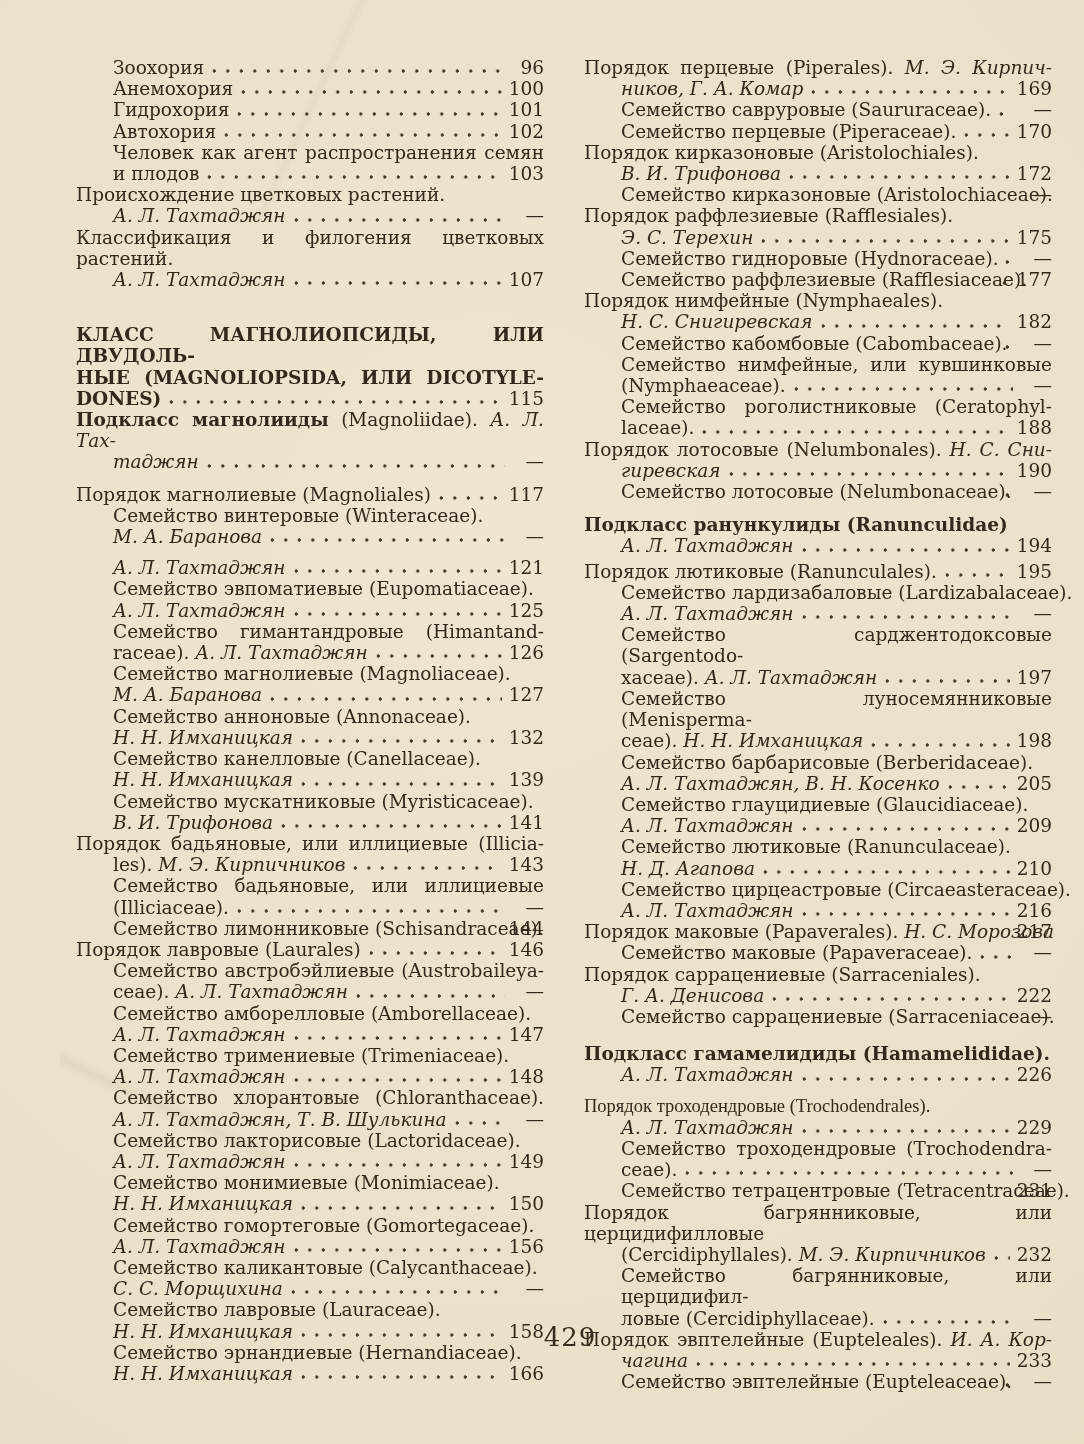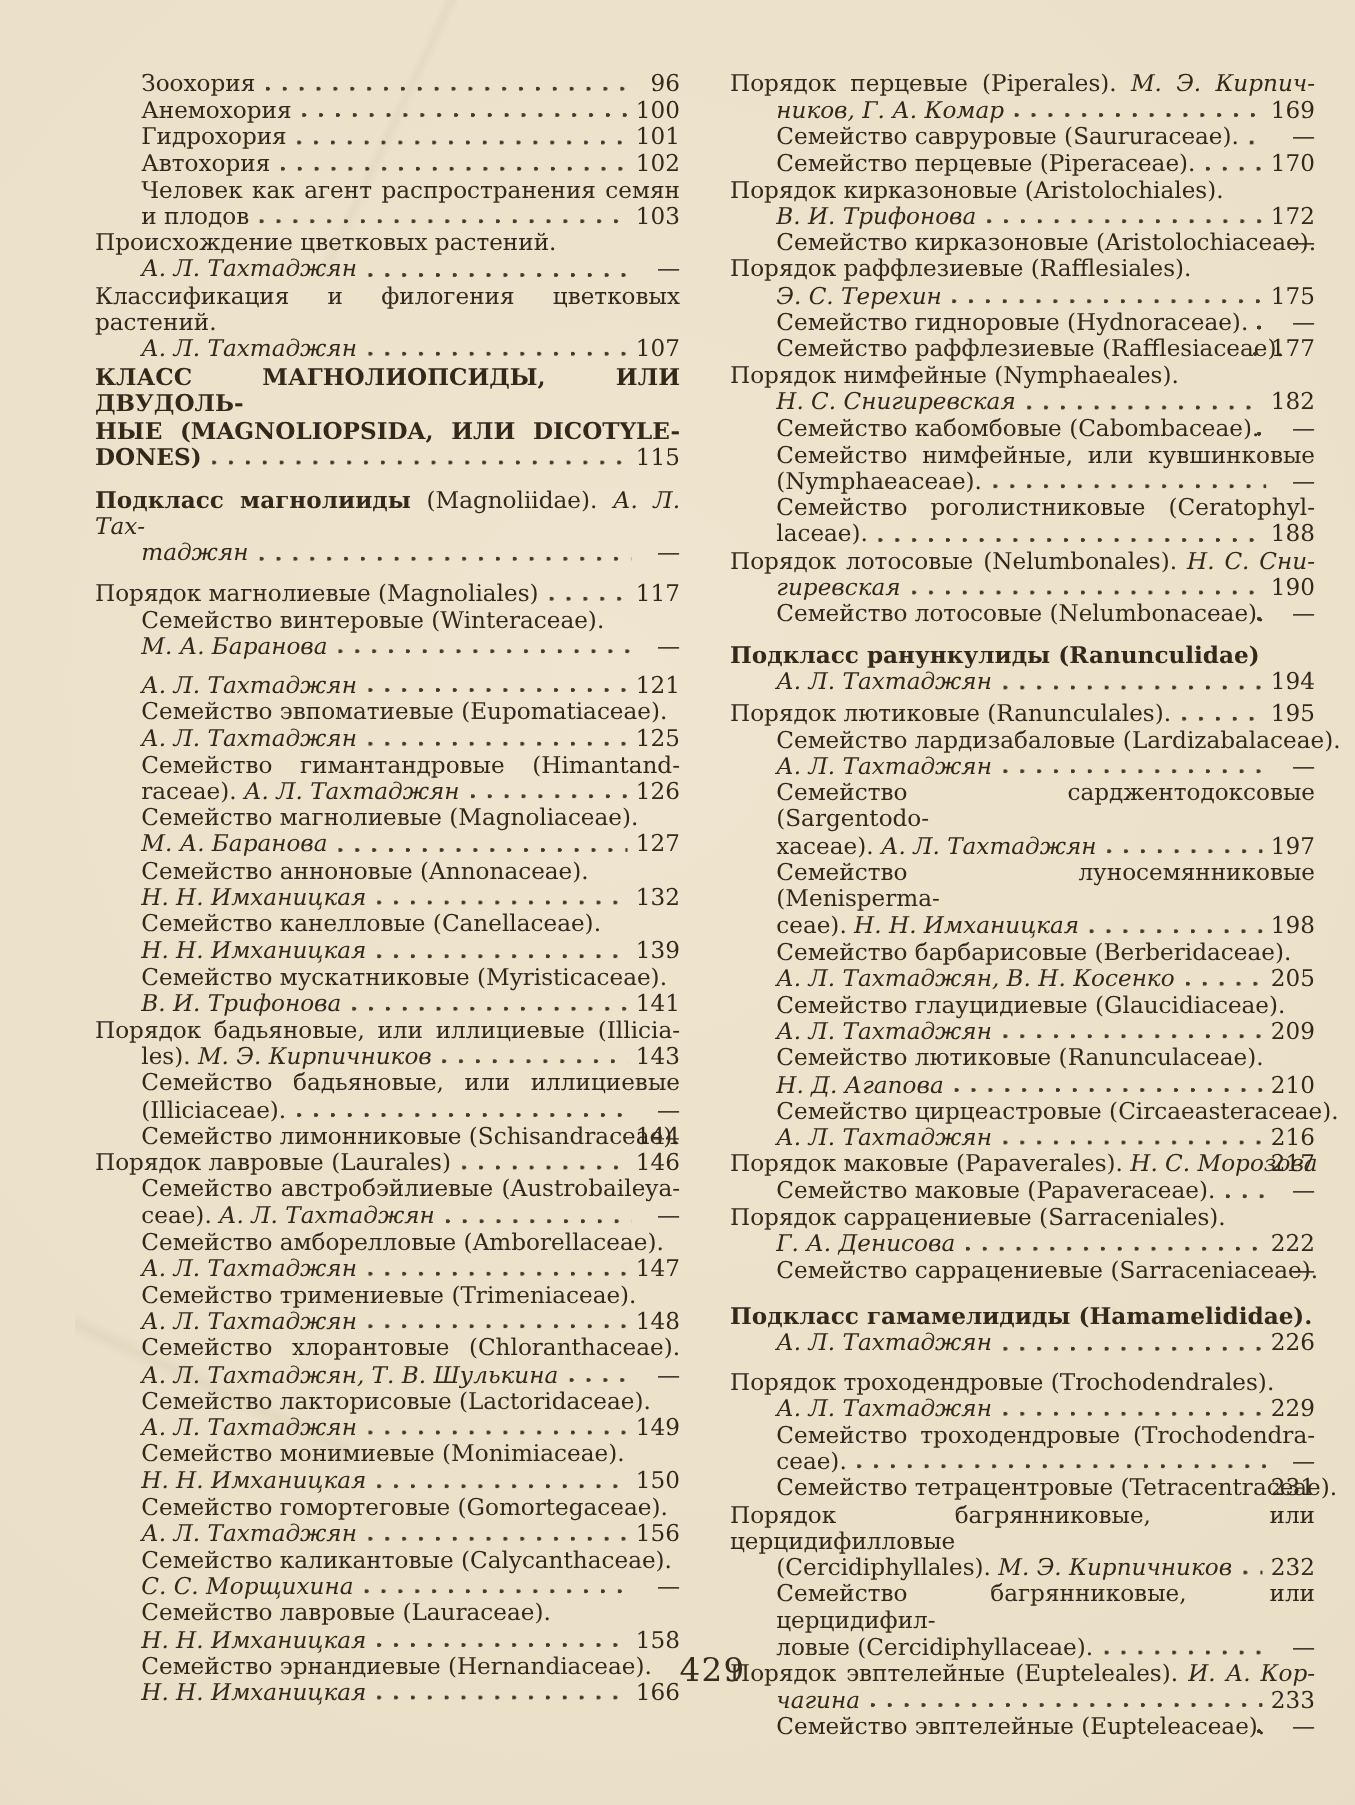--- a/index.html
+++ b/index.html
@@ -77,32 +77,32 @@
         <span class="pg">—</span>
       </div>
       <div class="line ind0 just">
         <span class="txt"><span class="seg-r">Классификация и филогения цветковых растений.</span></span>
       </div>
       <div class="line ind1">
         <span class="txt"><span class="seg-i">А. Л. Тахтаджян</span></span>
         <span class="lead dots"></span>
         <span class="pg">107</span>
       </div>
-      <div class="line ind0 just" style="margin-top: 2px;">
+      <div class="line ind0 just" style="margin-top: 34px;">
         <span class="txt"><span class="seg-b">КЛАСС МАГНОЛИОПСИДЫ, ИЛИ ДВУДОЛЬ-</span></span>
       </div>
       <div class="line ind0 just">
         <span class="txt"><span class="seg-b">НЫЕ (MAGNOLIOPSIDA, ИЛИ DICOTYLE-</span></span>
       </div>
       <div class="line ind0">
         <span class="txt"><span class="seg-b">DONES)</span></span>
         <span class="lead dots"></span>
         <span class="pg">115</span>
       </div>
-      <div class="line ind0 just" style="margin-top: 13px; justify-content: flex-end;">
+      <div class="line ind0 just" style=" justify-content: flex-end;">
         <span class="txt"><span class="seg-b">Подкласс магнолииды</span><span class="seg-r"> (Magnoliidae). </span><span class="seg-i">А. Л. Тах-</span></span>
       </div>
       <div class="line ind1">
         <span class="txt"><span class="seg-i">таджян</span></span>
         <span class="lead dots"></span>
         <span class="pg">—</span>
       </div>
       <div class="line ind0" style="margin-top: 11px;">
         <span class="txt"><span class="seg-r">Порядок магнолиевые (Magnoliales)</span></span>
         <span class="lead dots"></span>
@@ -489,21 +489,21 @@
       </div>
       <div class="line ind0" style="margin-top: 16px;">
         <span class="txt"><span class="seg-b">Подкласс гамамелидиды (Hamamelididae).</span></span>
         <span class="lead"></span>
       </div>
       <div class="line ind1">
         <span class="txt"><span class="seg-i">А. Л. Тахтаджян</span></span>
         <span class="lead dots"></span>
         <span class="pg">226</span>
       </div>
-      <div class="line ind0" style="margin-top: 10px;">
+      <div class="line ind0" style="margin-top: 10px; font-family: Liberation Serif, serif;">
         <span class="txt"><span class="seg-r">Порядок троходендровые (Trochodendrales).</span></span>
         <span class="lead"></span>
       </div>
       <div class="line ind1">
         <span class="txt"><span class="seg-i">А. Л. Тахтаджян</span></span>
         <span class="lead dots"></span>
         <span class="pg">229</span>
       </div>
       <div class="line ind1 just">
         <span class="txt"><span class="seg-r">Семейство троходендровые (Trochodendra-</span></span>

